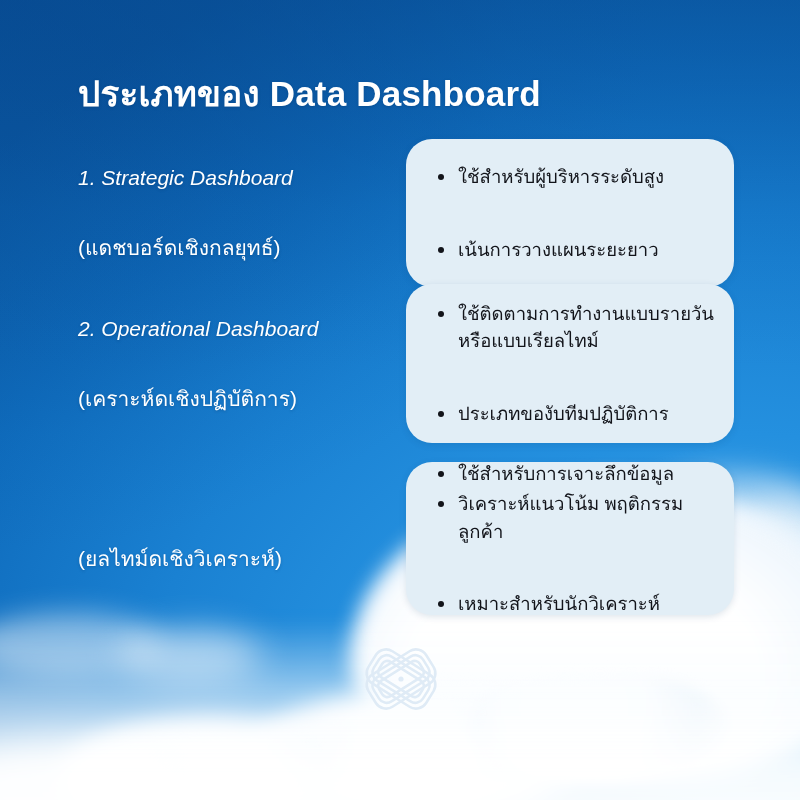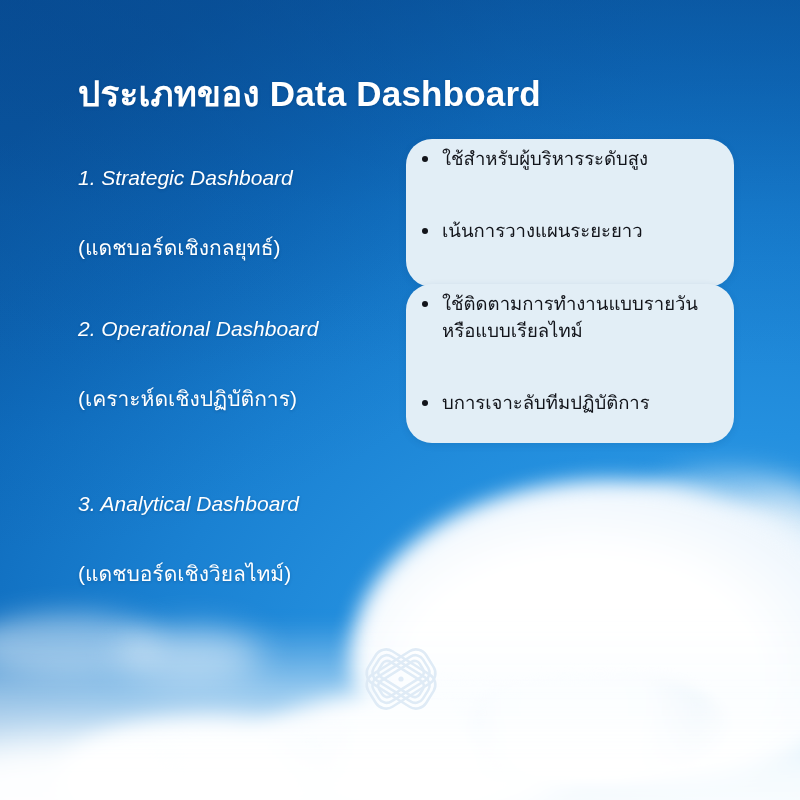--- a/index.html
+++ b/index.html
@@ -116,22 +116,23 @@
     position: absolute;
     left: 406px;
     width: 328px;
     top: 0;
     bottom: 0;
     background: #e2eef6;
     border-radius: 26px;
     box-shadow: 0 2px 7px rgba(5,52,102,0.13);
     display: flex;
     flex-direction: column;
+    justify-content: center;
     box-sizing: border-box;
-    padding: 6px 20px 6px 14px;
+    padding: 6px 20px 6px 30px;
   }
 
   .bullets {
     margin: 0;
     padding: 0;
     list-style: none;
   }
   .bullets li {
     position: relative;
     padding-left: 22px;
@@ -202,29 +203,35 @@
   </div>
 
   <div class="row" id="row-1">
     <div class="row-label">
       <span class="label-en">2. Operational Dashboard</span>
       <span class="label-th">(เคราะห์ดเชิงปฏิบัติการ)</span>
     </div>
     <div class="card">
       <ul class="bullets">
         <li><span class="dot"></span><span>ใช้ติดตามการทำงานแบบรายวันหรือแบบเรียลไทม์</span></li>
-        <li><span class="dot"></span><span>บการเจาะลับทีมปฏิบัติการ</span></li>
+        <li><span class="dot"></span><span>ประเภทของับทีมปฏิบัติการ</span></li>
       </ul>
     </div>
   </div>
 
   <div class="row" id="row-2">
     <div class="row-label">
-      <span class="label-en">3. Analytical Dashboard</span>
-      <span class="label-th">(แดชบอร์ดเชิงวิยลไทม์)</span>
+      <span class="label-th">(ยลไทม์ดเชิงวิเคราะห์)</span>
+    </div>
+    <div class="card">
+      <ul class="bullets">
+        <li><span class="dot"></span><span>ใช้สำหรับการเจาะลึกข้อมูล</span></li>
+        <li><span class="dot"></span><span>วิเคราะห์แนวโน้ม พฤติกรรมลูกค้า</span></li>
+        <li><span class="dot"></span><span>เหมาะสำหรับนักวิเคราะห์</span></li>
+      </ul>
     </div>
   </div>
 
   <svg class="logo" viewBox="0 0 92 76">
     <g fill="none" stroke="#dce9f5" stroke-width="2.6">
       <g transform="translate(46 38) rotate(-32) translate(-46 -38)">
         <rect x="12" y="19" width="68" height="38" rx="12"></rect>
         <rect x="17" y="24" width="58" height="28" rx="9"></rect>
         <rect x="22" y="29" width="48" height="18" rx="6"></rect>
       </g>

